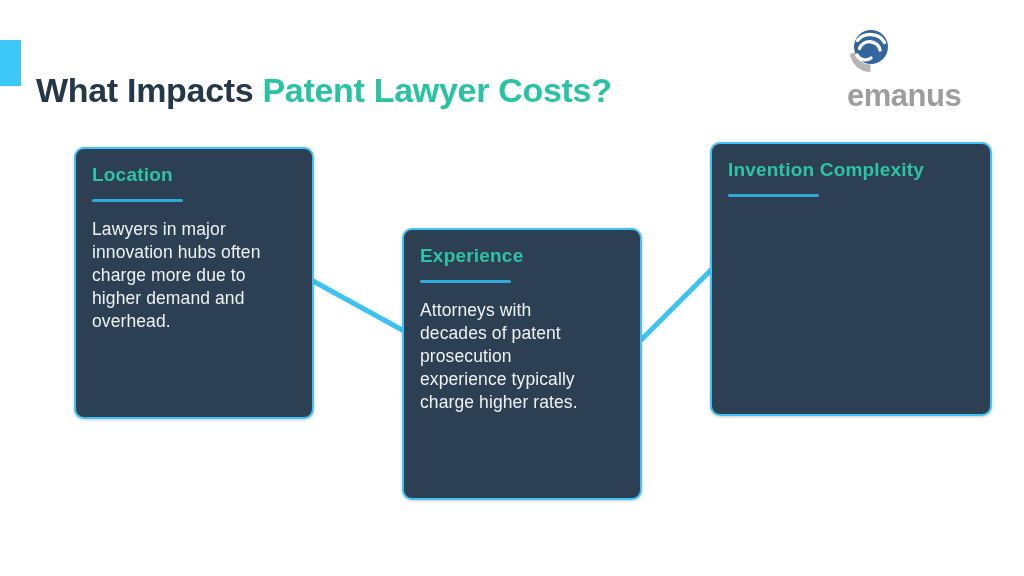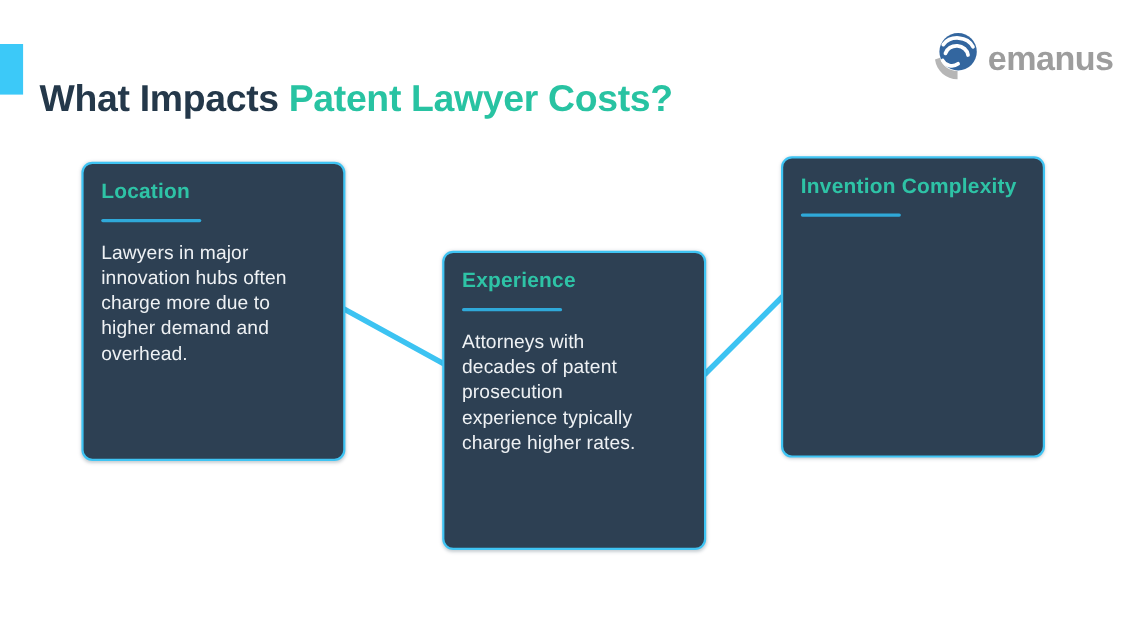--- a/index.html
+++ b/index.html
@@ -30,22 +30,23 @@
     white-space: nowrap;
     margin-top: 27px;
   }
   .page-title .t-dark { color: #24384a; margin-right: 9px; }
   .page-title .t-teal { color: #28c3a2; }
 
   .logo {
     position: absolute;
     left: 847px; top: 27px;
     display: flex;
-    align-items: flex-end;
+    align-items: flex-start;
     gap: 7px;
+    flex-direction: column;
   }
   .logo-icon { width: 44px; height: 46px; display: block; }
   .logo-text {
     color: #9d9d9d;
     font-size: 31px;
     font-weight: 700;
     letter-spacing: -0.5px;
     line-height: 1;
     padding-bottom: 4px;
   }
@@ -67,21 +68,21 @@
   .card {
     position: absolute;
     background: #2d4053;
     border: 2.5px solid #3fc4f3;
     border-radius: 10px;
     padding: 15px 4px 10px 16px;
     box-shadow: 0 1px 3px rgba(30,60,80,0.25);
   }
   .card-location   { left: 74px;  top: 147px; width: 240px; height: 272px; }
   .card-experience { left: 402px; top: 228px; width: 240px; height: 272px; }
-  .card-complexity { left: 710px; top: 142px; width: 240px; height: 274px; }
+  .card-complexity { left: 710px; top: 142px; width: 282px; height: 274px; }
 
   .card-title {
     color: #2ec3a6;
     font-size: 19px;
     font-weight: 700;
     letter-spacing: 0.2px;
   }
   .card-underline {
     width: 91px;
     height: 3px;

